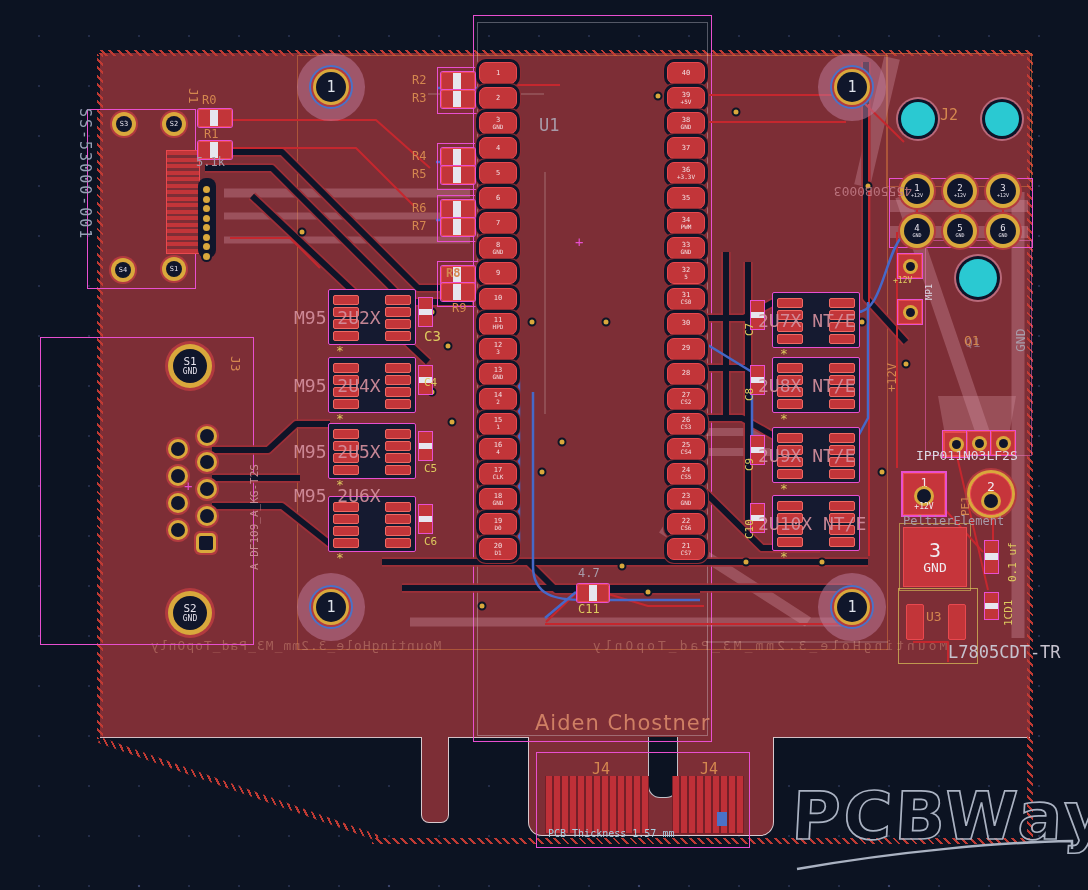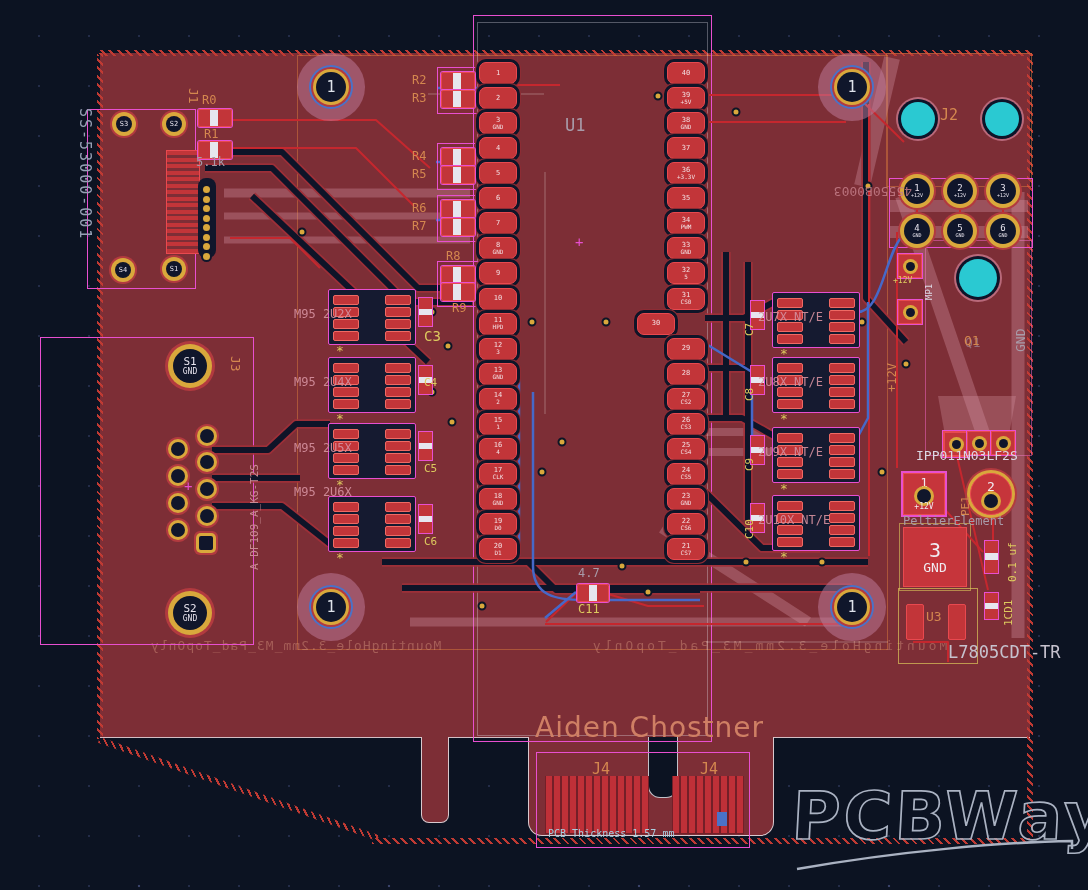--- a/index.html
+++ b/index.html
@@ -27,32 +27,32 @@
   .cyan{position:absolute;border-radius:50%;background:#2ac9d2;box-shadow:0 0 0 3px #0e1428,0 0 0 5px rgba(200,120,140,.8);z-index:5}
   .spad{position:absolute;width:16px;height:16px;border-radius:50%;background:#10162b;box-shadow:0 0 0 4px #d9a83c,0 0 0 6px #b23a3f;z-index:5;color:#e8e4ee;font-size:7px;display:flex;align-items:center;justify-content:center}
   .gpad{position:absolute;width:34px;height:34px;border-radius:50%;background:#10162b;box-shadow:0 0 0 5px #d9a83c,0 0 0 8px #b23a3f;z-index:5;color:#e8e4ee;display:flex;flex-direction:column;align-items:center;justify-content:center;line-height:1.1}
   .gpad .pn{font-size:11px}.gpad .pm{font-size:8px}
   .j3pad{position:absolute;width:14px;height:14px;border-radius:50%;background:#10162b;box-shadow:0 0 0 3px #d9a83c,0 0 0 5px #b23a3f;z-index:5}
   .j3sq{border-radius:2px}
   .res{position:absolute;width:32px;height:16px;border:1px solid #e8494f;border-radius:2px;background:linear-gradient(90deg,#c23539 0 11px,#e6e6ee 11px 19px,#c23539 19px);box-shadow:0 0 0 1px #e84fd0;z-index:4}
   .capv{position:absolute;width:13px;border:1px solid #e84fd0;background:linear-gradient(180deg,#c23539 0 38%,#e6e6ee 38% 60%,#c23539 60%);z-index:4}
   .opto{position:absolute;width:86px;height:54px;background:#151a30;border:1.5px solid #e84fd0;border-radius:2px;z-index:4}
   .opad{position:absolute;width:24px;height:8px;background:#c23539;border:1px solid #ef6a64;border-radius:2px;z-index:5}
-  .oval{position:absolute;color:rgba(212,143,157,.92);font-size:12px;z-index:6;white-space:nowrap}
+  .oval{position:absolute;color:rgba(212,143,157,.92);font-size:18px;z-index:6;white-space:nowrap}
   .fin{position:absolute;width:6px;height:57px;background:#bf3038;border:1px solid #731f28;border-top:none;z-index:4}
   .gdot{position:absolute;width:7px;height:7px;border-radius:50%;background:#d9a83c;box-shadow:0 0 0 2px #10162b;z-index:5}
   .qpad{position:absolute;width:22px;height:22px;background:#c23539;border:1px solid #e8494f;box-shadow:0 0 0 1px #e84fd0;z-index:5;display:flex;align-items:center;justify-content:center}
   .qpad i{width:9px;height:9px;border-radius:50%;background:#10162b;box-shadow:0 0 0 3px #d9a83c}
   .silk{position:absolute;color:#d4874f;z-index:6;white-space:nowrap;line-height:1}
   .gray{color:#a89aa8}.yel{color:#ddca5e}.wht{color:#dcd8e4}
   .vrot{transform-origin:0 0}
   .mirror{transform:scaleX(-1);color:rgba(205,140,120,.5);font-size:13px;letter-spacing:1px}
   #wm{position:absolute;left:792px;top:778px;font-family:"DejaVu Sans",sans-serif;font-weight:bold;font-size:66px;letter-spacing:3px;color:transparent;-webkit-text-stroke:1.7px #aab2c2;transform:skewX(-3deg);z-index:9}
   #title{position:absolute;left:458px;top:632px;font-family:"DejaVu Sans",sans-serif;font-style:italic;font-size:68px;color:#d9876b;letter-spacing:2px;z-index:6;line-height:1}
-  #author{position:absolute;left:535px;top:711px;font-family:"DejaVu Sans",sans-serif;font-size:28px;color:#cf7f64;letter-spacing:1px;z-index:6}
+  #author{position:absolute;left:535px;top:711px;font-family:"DejaVu Sans",sans-serif;font-size:21px;color:#cf7f64;letter-spacing:1px;z-index:6}
   .j1body{position:absolute;left:166px;top:150px;width:32px;height:102px;background:repeating-linear-gradient(180deg,#c23539 0 4px,#7d2e36 4px 6.5px);border:1px solid #e8494f;z-index:4}
   .pelt-sq{position:absolute;display:flex;flex-direction:column;align-items:center;justify-content:center;background:#c6353b;border:1px solid #e8494f;z-index:5;color:#f0ecf2;line-height:1.05}
   .hole14{width:14px;height:14px;border-radius:50%;background:#10162b;box-shadow:0 0 0 3px #d9a83c}
 </style>
 </head>
 <body>
 
 <div id="canvas">
   <div id="board-main"></div>
   <div class="tab" id="tab-small"></div>
@@ -252,21 +252,21 @@
   <div class="silk" style="left:926px;top:610px;font-size:13px">U3</div>
   <div class="abs" style="left:948px;top:642px;font-size:17px;color:#c6c2ce;z-index:9;white-space:nowrap">L7805CDT-TR</div>
 
   <div class="abs mirror" style="left:150px;top:638px;z-index:2">MountingHole_3.2mm_M3_Pad_TopOnly</div>
   <div class="abs mirror" style="left:590px;top:638px;letter-spacing:3px;z-index:2">MountingHole_3.2mm_M3_Pad_TopOnly</div>
 
   <div class="res" style="left:577px;top:584px;width:30px"></div>
   <div class="abs gray" style="left:578px;top:566px;font-size:12px;z-index:6">4.7</div>
   <div class="abs yel" style="left:578px;top:602px;font-size:12px;z-index:6">C11</div>
 
-  <div class="abs gray" style="left:565px;top:115px;font-size:17px;z-index:4">U1</div>
+  <div class="abs gray" style="left:539px;top:115px;font-size:17px;z-index:4">U1</div>
 
   <div class="silk vrot" style="left:242px;top:356px;font-size:13px;transform:rotate(90deg)">J3</div>
   <div class="abs vrot" style="left:248px;top:570px;font-size:11px;transform:rotate(-90deg);color:#c98a92;z-index:6;white-space:nowrap">A DF109_A_KG-T2S</div>
 
   <div class="silk" style="left:592px;top:762px;font-size:15px">J4</div>
   <div class="silk" style="left:700px;top:762px;font-size:15px">J4</div>
   <div class="abs" style="left:548px;top:828px;font-size:10px;color:#a8cfe0;z-index:6;white-space:nowrap">PCB Thickness 1.57 mm</div>
   <div class="abs" style="left:717px;top:812px;width:10px;height:14px;background:#4a72c8;z-index:6"></div>
 
   <div class="abs" style="left:575px;top:234px;color:#e84fd0;font-size:14px;z-index:6">+</div>
@@ -384,21 +384,21 @@
       <div class="pm">GND</div>
     </div>
     <div class="upin" style="position: absolute; left: 667px; top: 262.48px;">
       <div class="pn">32</div>
       <div class="pm">5</div>
     </div>
     <div class="upin" style="position: absolute; left: 667px; top: 287.54px;">
       <div class="pn">31</div>
       <div class="pm">CS0</div>
     </div>
-    <div class="upin" style="position: absolute; left: 637px; top: 312.6px;">
+    <div class="upin" style="position: absolute; left: 667px; top: 312.6px;">
       <div class="pn">30</div>
     </div>
     <div class="upin" style="position: absolute; left: 667px; top: 337.66px;">
       <div class="pn">29</div>
     </div>
     <div class="upin" style="position: absolute; left: 667px; top: 362.72px;">
       <div class="pn">28</div>
     </div>
     <div class="upin" style="position: absolute; left: 667px; top: 387.78px;">
       <div class="pn">27</div>
@@ -492,21 +492,21 @@
     <div class="silk" style="position: absolute; left: 412px; top: 150px; font-size: 12px; z-index: 6;">R4</div>
     <div class="silk" style="position: absolute; left: 412px; top: 168px; font-size: 12px; z-index: 6;">R5</div>
     <div class="mrect" style="position: absolute; left: 437px; top: 195px; width: 42px; height: 45px;"></div>
     <div class="res" style="position: absolute; left: 441px; top: 200px;"></div>
     <div class="res" style="position: absolute; left: 441px; top: 218px;"></div>
     <div class="silk" style="position: absolute; left: 412px; top: 202px; font-size: 12px; z-index: 6;">R6</div>
     <div class="silk" style="position: absolute; left: 412px; top: 220px; font-size: 12px; z-index: 6;">R7</div>
     <div class="mrect" style="position: absolute; left: 437px; top: 261px; width: 42px; height: 44px;"></div>
     <div class="res" style="position: absolute; left: 441px; top: 266px;"></div>
     <div class="res" style="position: absolute; left: 441px; top: 283px;"></div>
-    <div class="silk" style="position: absolute; left: 446px; top: 250px; font-size: 12px; z-index: 6;">R8</div>
+    <div class="silk" style="position: absolute; left: 446px; top: 267px; font-size: 12px; z-index: 6; font-weight: bold;">R8</div>
     <div class="silk" style="position: absolute; left: 452px; top: 302px; font-size: 12px; z-index: 6;">R9</div>
     <div class="opto" style="position: absolute; left: 328px; top: 289px;"></div>
     <div class="opad" style="position: absolute; left: 333px; top: 295px;"></div>
     <div class="opad" style="position: absolute; left: 385px; top: 295px;"></div>
     <div class="opad" style="position: absolute; left: 333px; top: 307px;"></div>
     <div class="opad" style="position: absolute; left: 385px; top: 307px;"></div>
     <div class="opad" style="position: absolute; left: 333px; top: 319px;"></div>
     <div class="opad" style="position: absolute; left: 385px; top: 319px;"></div>
     <div class="opad" style="position: absolute; left: 333px; top: 331px;"></div>
     <div class="opad" style="position: absolute; left: 385px; top: 331px;"></div>

